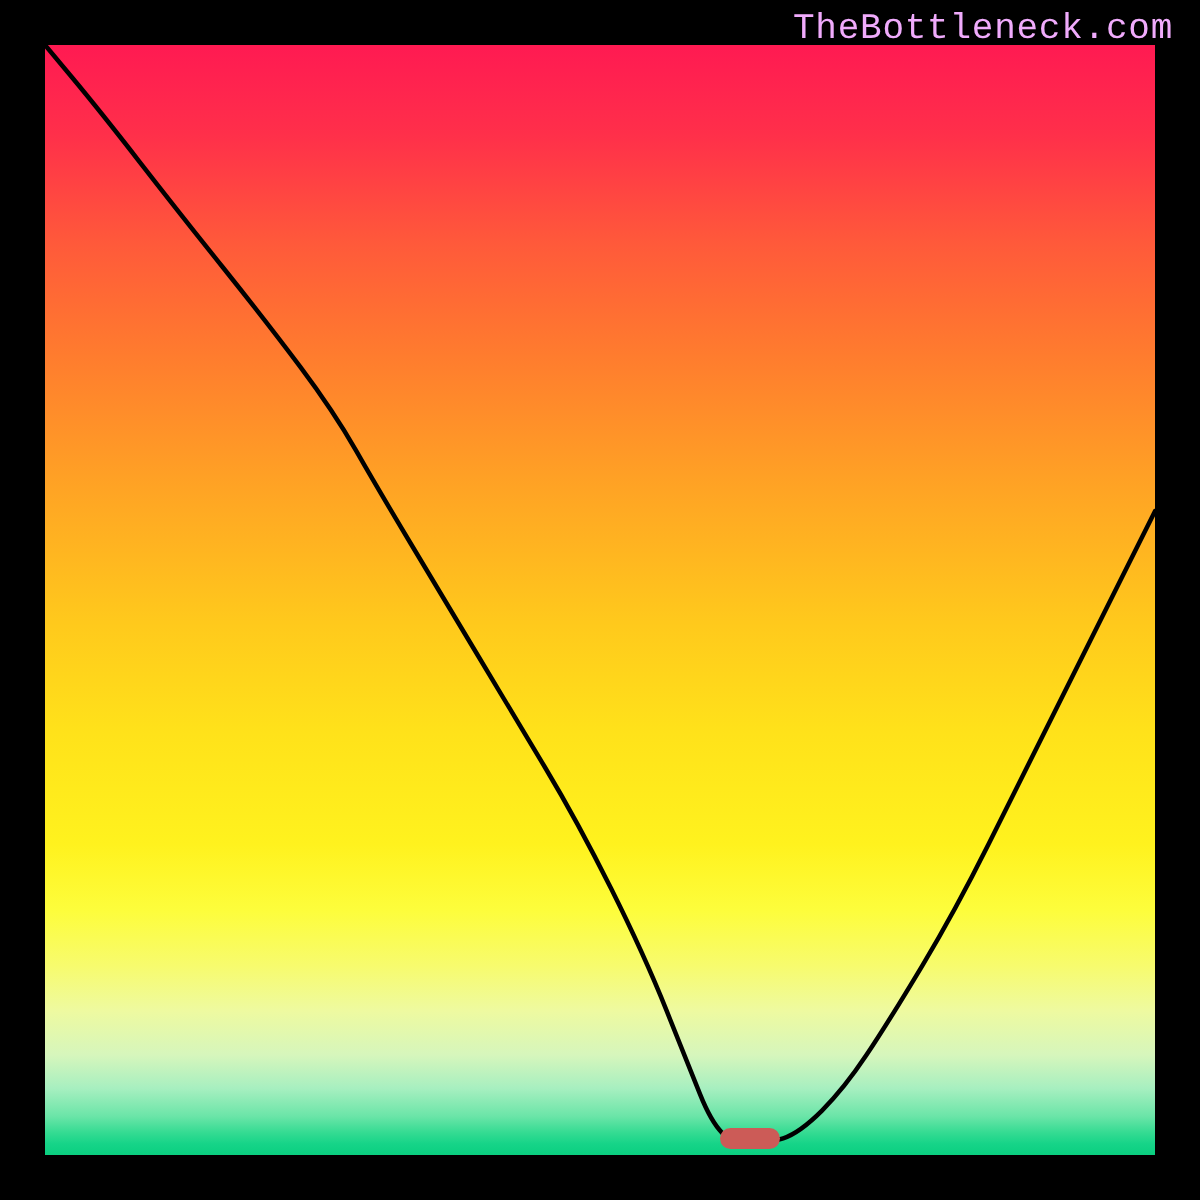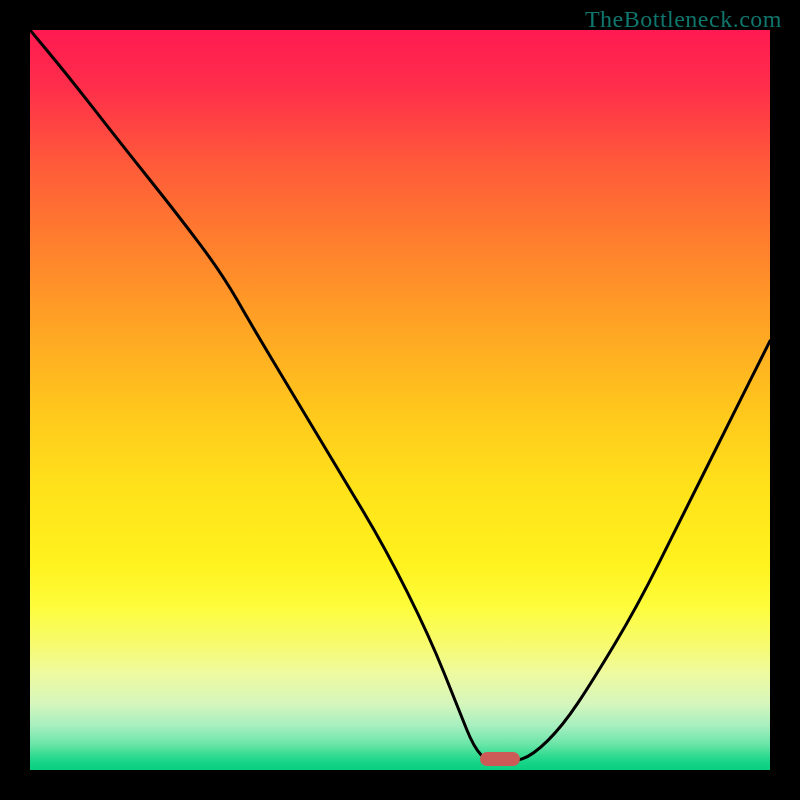--- a/index.html
+++ b/index.html
@@ -7,23 +7,23 @@
   .chart-container {
     position: relative;
     width: 800px;
     height: 800px;
     background: #000;
   }
   .watermark {
     position: absolute;
     top: 6px;
     right: 18px;
-    font-family: Liberation Serif, serif;
+    font-family: Liberation Mono, monospace;
     font-size: 24px;
-    color: #0f766e;
+    color: #f0abfc;
     letter-spacing: 0.5px;
     z-index: 3;
   }
   .plot-area {
     position: absolute;
     left: 30px;
     top: 30px;
     width: 740px;
     height: 740px;
   }

